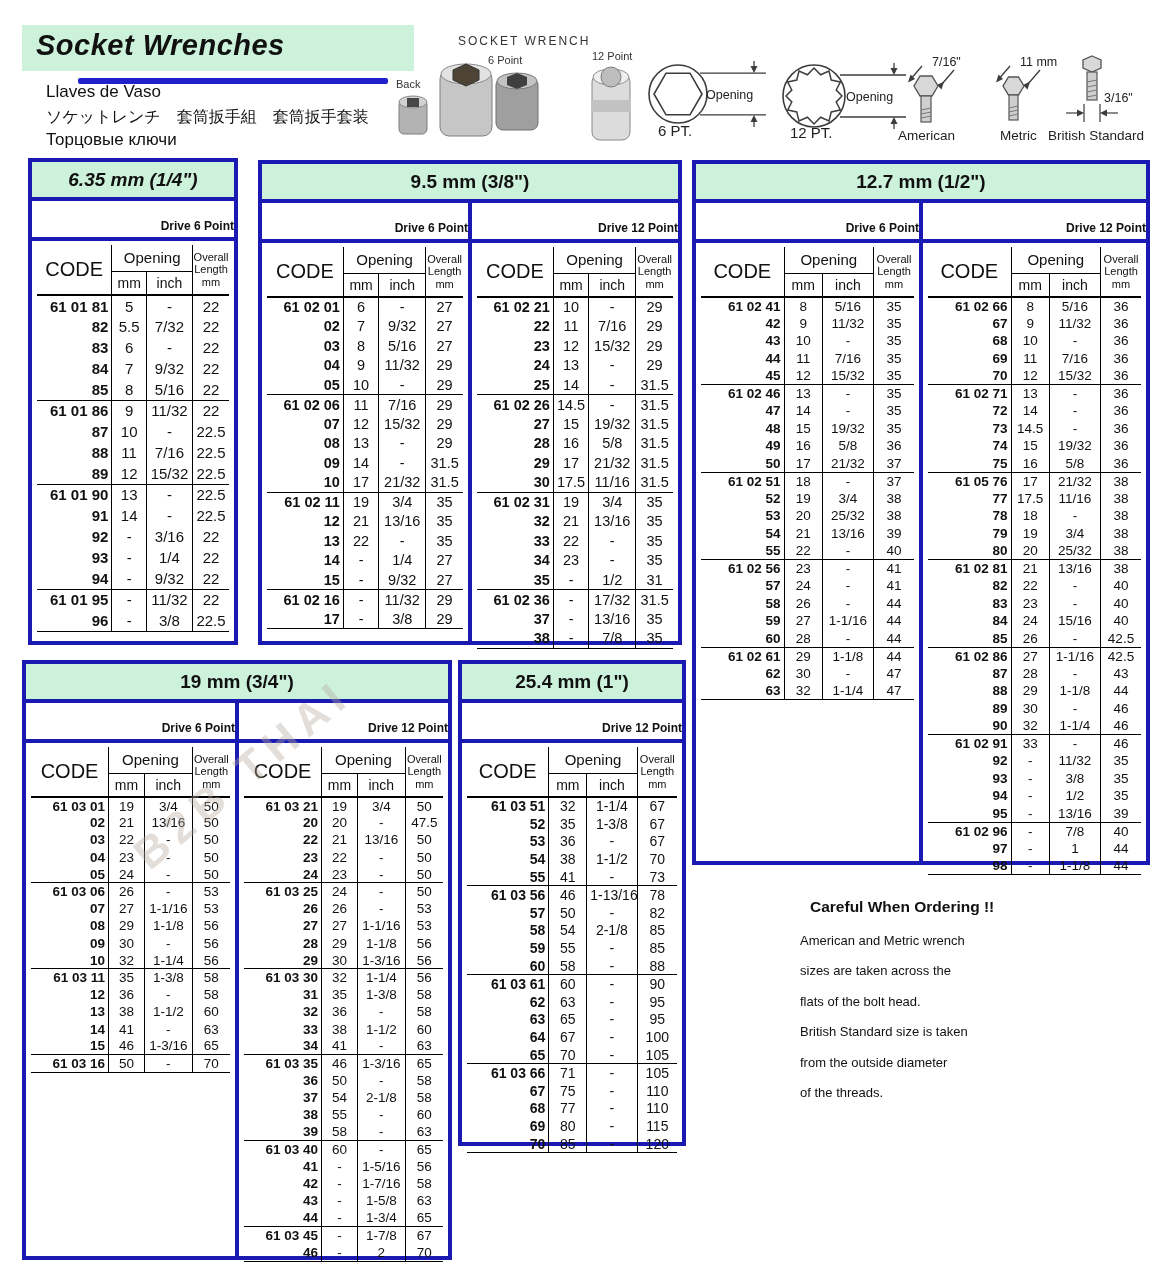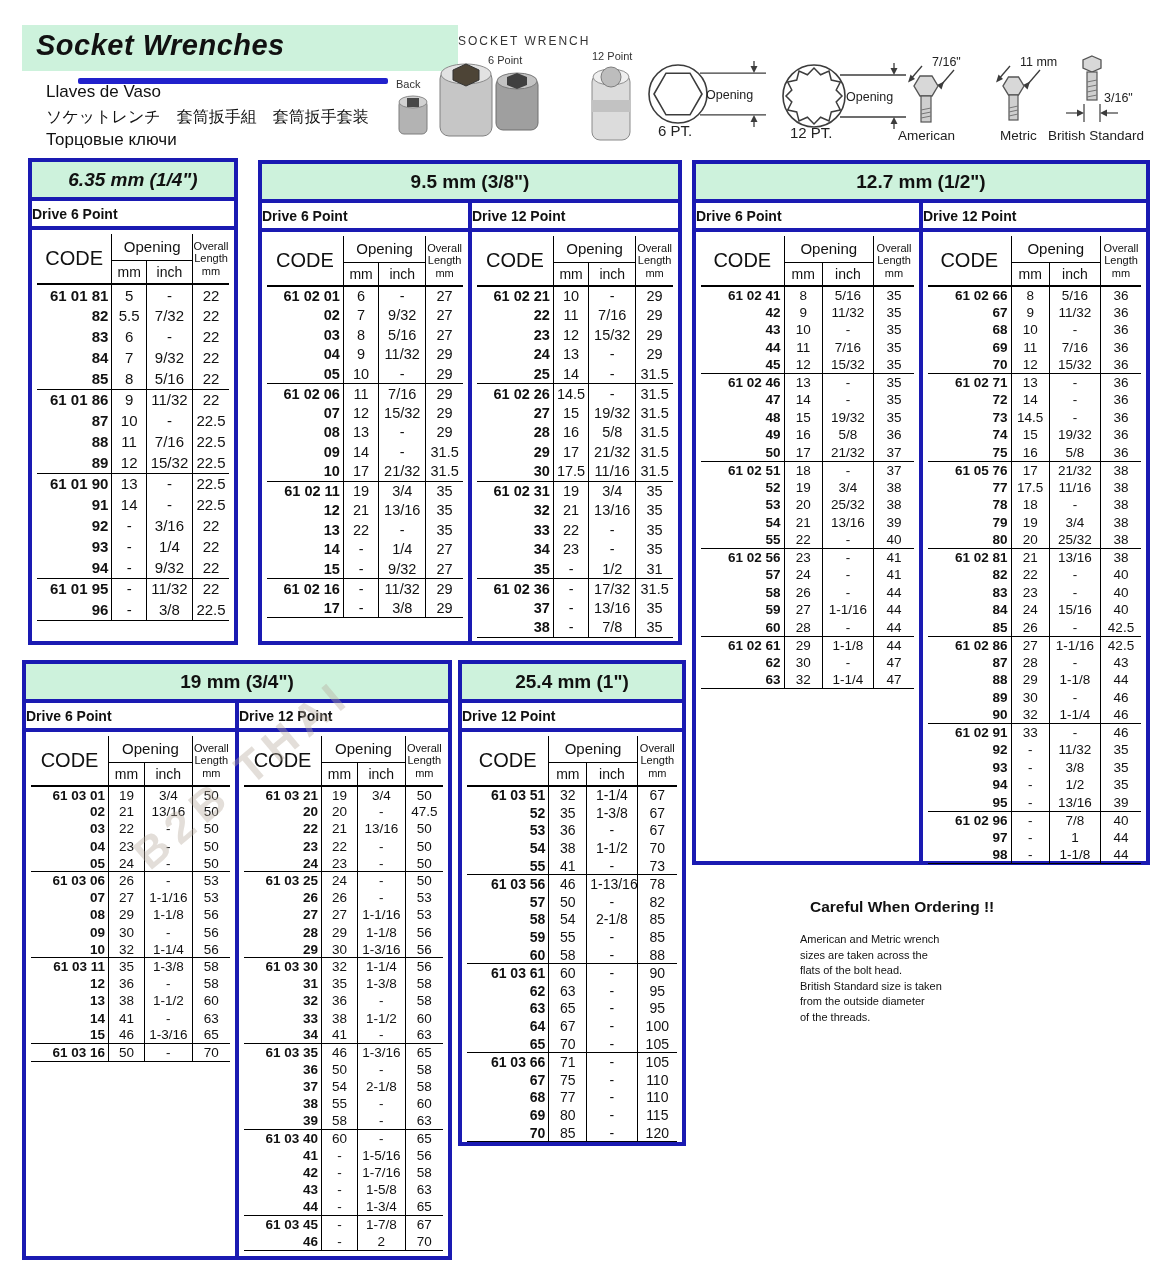--- a/index.html
+++ b/index.html
@@ -8,21 +8,21 @@
     --ink:#111;
   }
   *{box-sizing:border-box;margin:0;padding:0;}
   body{
     width:1172px;height:1272px;position:relative;overflow:hidden;
     background:#ffffff;color:var(--ink);
     font-family:"Liberation Sans", sans-serif;
   }
   
   .title-box{
-    position:absolute;left:22px;top:25px;width:436px;height:46px;
+    position:absolute;left:22px;top:25px;width:392px;height:46px;
     background:var(--green);padding:4px 0 0 14px;
   }
   .title-box h1{
     font-size:29px;font-weight:bold;font-style:italic;letter-spacing:.5px;
   }
   .title-underline{
     position:absolute;left:56px;top:53px;width:310px;height:6px;background:#2121cc;border-radius:2px;
   }
   .subtitles{position:absolute;left:46px;top:80px;line-height:1.45;}
   .subtitles .sub-es{font-size:17px;}
@@ -40,21 +40,21 @@
   }
   .panel-title{
     background:var(--green);border-bottom:4px solid var(--blue);
     text-align:center;font-weight:bold;font-size:19px;padding:7px 0 6px;
   }
   .panel-title.italic{font-style:italic;}
   .drives{display:flex;align-items:stretch;height:calc(100% - 38px);}
   .drive-col{flex:1;min-width:0;}
   .drive-col + .drive-col{border-left:4px solid var(--blue);}
   .drive-header{
-    text-align:left;font-weight:bold;font-size:14px;padding:5px 0 4px;
+    text-align:right;font-weight:bold;font-size:12px;padding:18px 0 4px;
     border-bottom:4px solid var(--blue);
   }
   table.socket-table{
     width:calc(100% - 10px);margin:4px 5px 0 5px;
     border-collapse:collapse;table-layout:fixed;
   }
   .socket-table th{font-weight:normal;vertical-align:middle;}
   .socket-table thead th{border-bottom:2px solid #000;}
   .th-code{font-size:20px;border-right:1.5px solid #000;}
   .th-opening{font-size:15px;border-bottom:1.5px solid #000 !important;border-right:1.5px solid #000;height:26px;}
@@ -68,21 +68,21 @@
   }
   .td-code{font-weight:bold;text-align:right;padding-right:7px;border-right:1.5px solid #000;}
   .td-mm{text-align:center;border-right:1.5px solid #000;}
   .td-inch{text-align:center;border-right:1.5px solid #000;}
   .td-len{text-align:center;}
   tr.group-start td{border-top:1.5px solid #000;}
   .socket-table tbody tr:last-child td{border-bottom:1.5px solid #000;}
   
   .order-note{position:absolute;left:800px;top:898px;width:250px;}
   .order-note h3{font-size:15.5px;font-weight:bold;margin:0 0 16px 10px;}
-  .order-note .note-line{font-size:11px;line-height:1.42;}
+  .order-note .note-line{font-size:13px;line-height:1.42;margin-top:12px;}
   
   .watermark{
     position:absolute;left:140px;top:835px;z-index:6;pointer-events:none;
     font-size:44px;font-weight:bold;letter-spacing:8px;color:#b7ab9d;opacity:.38;
     transform:rotate(-40deg);transform-origin:left center;
   }
 </style>
 </head>
 <body>
 

